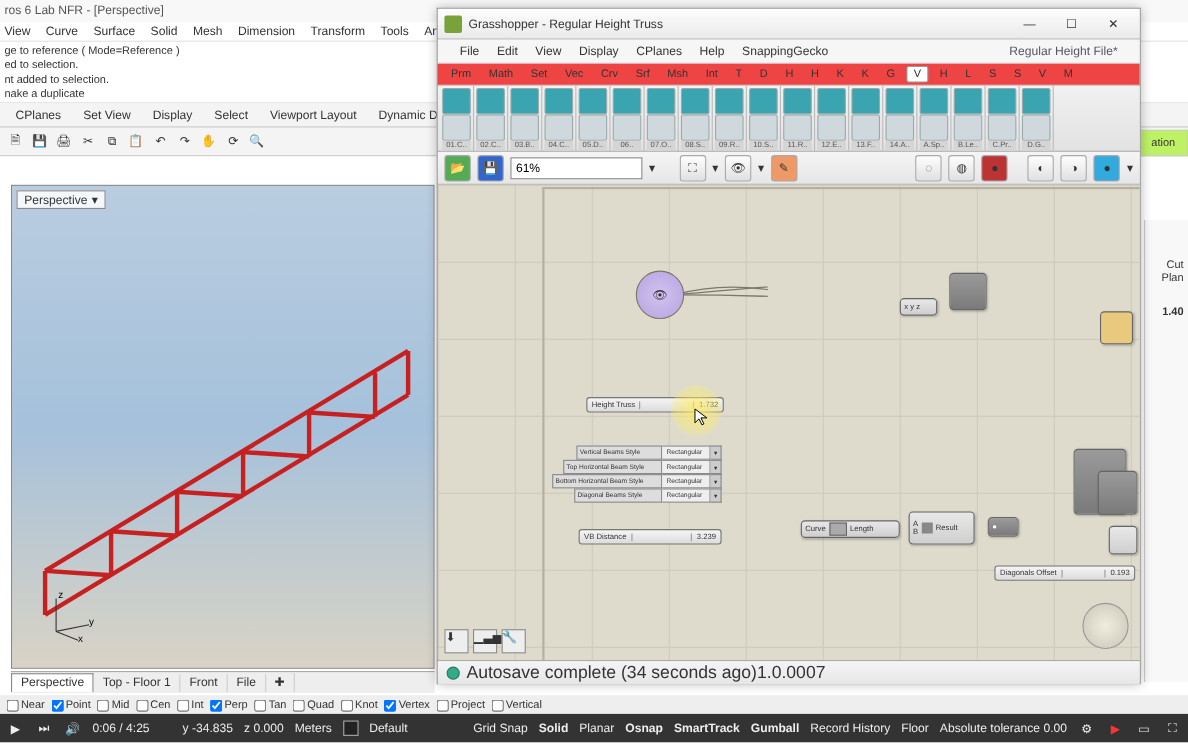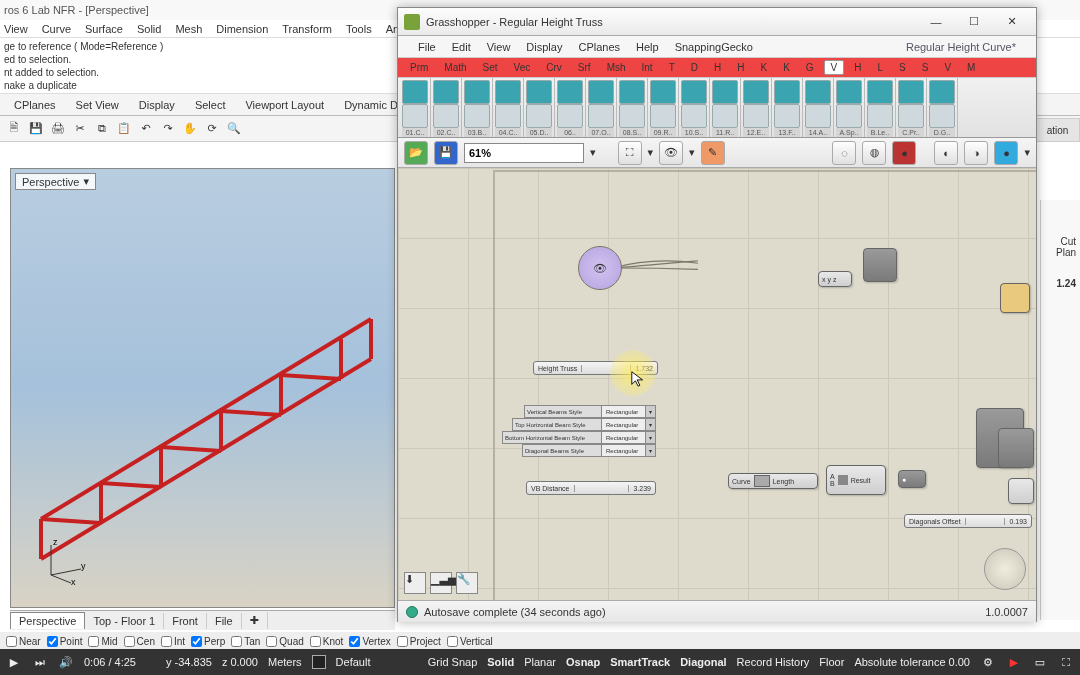--- a/index.html
+++ b/index.html
@@ -55,40 +55,40 @@
 
   .gh-ribbon { height: 60px; background: linear-gradient(#f1f1f1,#e2e2e2); border-bottom: 1px solid #999; display: flex; overflow: hidden; padding-left: 2px; }
   .gh-rgroup { display: flex; flex-direction: column; border-right: 1px solid #bbb; padding: 2px; }
   .gh-rgroup .row { display: flex; gap: 2px; }
   .gh-rgroup .ico { width: 26px; height: 24px; background: #cfd8dc; border: 1px solid #9aa; border-radius: 2px; display: flex; align-items: center; justify-content: center; }
   .gh-rgroup .ico.teal { background: #3aa4b0; }
   .gh-rgroup .lbl { font-size: 7px; text-align: center; color: #555; background: #d5d5d5; height: 10px; line-height: 10px; }
 
   .gh-toolbar2 { height: 30px; background: linear-gradient(#f5f5f5,#e6e6e6); border-bottom: 1px solid #aaa; display: flex; align-items: center; gap: 6px; padding: 0 6px; }
   .gh-toolbar2 .tb { width: 24px; height: 24px; display: flex; align-items: center; justify-content: center; border: 1px solid #aaa; border-radius: 3px; background: linear-gradient(#fefefe,#e0e0e0); }
-  .zoom-select { width: 120px; height: 20px; border: 1px solid #888; background: #fff; font-size: 11px; padding-left: 4px; font-weight: bold; }
+  .zoom-select { width: 120px; height: 20px; border: 1px solid #888; background: #fff; font-size: 11px; padding-left: 4px; }
 
   .gh-canvas { position: relative; left: 0; top: 0; width: 100%; height: 432px; background: #dedbcd; overflow: hidden; }
   .grid { position: absolute; inset: 0;
     background-image: linear-gradient(#ccc8ba 1px, transparent 1px), linear-gradient(90deg,#ccc8ba 1px, transparent 1px);
     background-size: 70px 70px; }
   .grid-inner { position: absolute; left: 95px; top: 2px; width: 800px; height: 430px; border-top: 2px solid #b5b0a0; border-left: 2px solid #b5b0a0; }
 
   .node { position: absolute; background: linear-gradient(#e8e8e8,#cfcfcf); border: 1px solid #666; border-radius: 4px; font-size: 7px; display:flex; align-items:center; padding:1px 3px; box-shadow: 1px 1px 2px rgba(0,0,0,0.2); }
   .node.dark { background: linear-gradient(#9a9a9a,#7a7a7a); color:#fff; }
   .slider { position: absolute; height: 14px; background: linear-gradient(#f5f5f5,#dcdcdc); border: 1px solid #777; border-radius: 3px; font-size: 7px; display:flex; align-items:center; }
   .slider .lbl { padding: 0 4px; border-right: 1px solid #999; white-space: nowrap; }
   .slider .track { flex: 1; position: relative; height: 100%; }
   .slider .val { padding: 0 4px; border-left: 1px solid #999; }
   .panel-row { position: absolute; height: 13px; display: flex; font-size: 6px; }
   .panel-row .l { background: #ddd; border: 1px solid #888; padding: 0 2px; display:flex; align-items:center; white-space:nowrap; }
   .panel-row .r { background: #eee; border: 1px solid #888; border-left: none; padding: 0 4px; display:flex; align-items:center; }
   .panel-row .t { width: 10px; background: #ccc; border: 1px solid #888; border-left: none; display:flex; align-items:center; justify-content:center; }
 
-  .gh-status { height: 22px; background: linear-gradient(#f5f5f5,#e6e6e6); border-top: 1px solid #aaa; display: flex; align-items: center; justify-content: space-between; padding: 0 8px; font-size: 11px; }
+  .gh-status { height: 22px; background: linear-gradient(#f5f5f5,#e6e6e6); border-top: 1px solid #aaa; display: flex; align-items: center; padding: 0 8px; font-size: 16px; }
   .gh-status-left { display: flex; align-items: center; gap: 6px; }
   .gh-status-left .ico { width: 12px; height: 12px; border-radius: 50%; background: #3a8; border: 1px solid #276; }
 
   .cursor { position: absolute; left: 630px; top: 370px; width: 18px; height: 18px; z-index: 200; }
   .hilite { position: absolute; left: 610px; top: 350px; width: 46px; height: 46px; border-radius: 50%; background: radial-gradient(rgba(255,236,100,0.8),rgba(255,236,100,0)); z-index: 190; }
 
   .circle-node { position:absolute; width:44px; height:44px; border-radius:50%; background: radial-gradient(#d2c2ef,#b5a3e0); border:1px solid #776; display:flex; align-items:center; justify-content:center; }
 
   .wires { position:absolute; inset:0; pointer-events:none; }
 
@@ -132,24 +132,24 @@
     <div class="tb">✂</div>
     <div class="tb">⧉</div>
     <div class="tb">📋</div>
     <div class="tb">↶</div>
     <div class="tb">↷</div>
     <div class="tb">✋</div>
     <div class="tb">⟳</div>
     <div class="tb">🔍</div>
   </div>
 
-  <div style="position:absolute; right:0; top:118px; width:45px; height:24px; background:#e5e5e5; border:1px solid #ccc; font-size:10px; display:flex; align-items:center; justify-content:center;">ation</div>
+  <div style="position:absolute; right:0; top:118px; width:45px; height:24px; background:#bef264; border:1px solid #ccc; font-size:10px; display:flex; align-items:center; justify-content:center;">ation</div>
   <div class="side-panel" style="top:200px; height:420px;">
     <div class="lbl" style="margin-top:30px;">Cut Plan</div>
-    <div class="val">1.24</div>
+    <div class="val">1.40</div>
   </div>
 
   <div class="viewport">
     <div class="vp-label">
       <span>Perspective</span>
       <span>▾</span>
     </div>
     <svg class="truss-svg" width="350" height="260" viewBox="0 0 350 260">
       <g stroke="#c62020" stroke-width="4" fill="none" stroke-linejoin="round">
 
@@ -253,21 +253,21 @@
     <span>z 0.000</span>
     <span>Meters</span>
     <span style="width:14px;height:14px;background:#222;border:1px solid #aaa"></span>
     <span>Default</span>
     <div style="flex:1"></div>
     <span>Grid Snap</span>
     <b>Solid</b>
     <span>Planar</span>
     <b>Osnap</b>
     <b>SmartTrack</b>
-    <b>Diagonal</b>
+    <b>Gumball</b>
     <span>Record History</span>
     <span>Floor</span>
     <span>Absolute tolerance 0.00</span>
     <div class="btn">⚙</div>
     <div class="btn" style="color:#f33">▶</div>
     <div class="btn">▭</div>
     <div class="btn">⛶</div>
   </div>
 </div>
 
@@ -286,21 +286,21 @@
   <div class="gh-menu">
     <div class="gh-menu-left">
       <span>File</span>
       <span>Edit</span>
       <span>View</span>
       <span>Display</span>
       <span>CPlanes</span>
       <span>Help</span>
       <span>SnappingGecko</span>
     </div>
-    <div class="gh-menu-right">Regular Height Curve*</div>
+    <div class="gh-menu-right">Regular Height File*</div>
   </div>
   <div class="gh-cat">
     <span>Prm</span>
     <span>Math</span>
     <span>Set</span>
     <span>Vec</span>
     <span>Crv</span>
     <span>Srf</span>
     <span>Msh</span>
     <span>Int</span>

